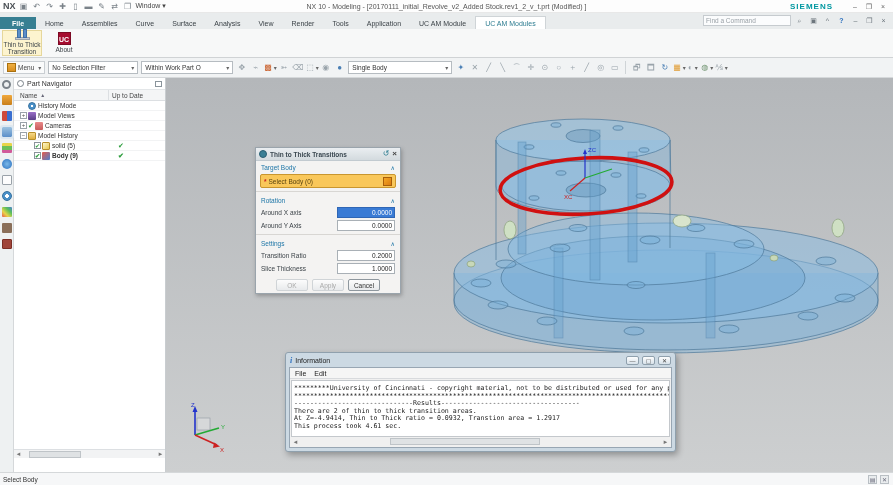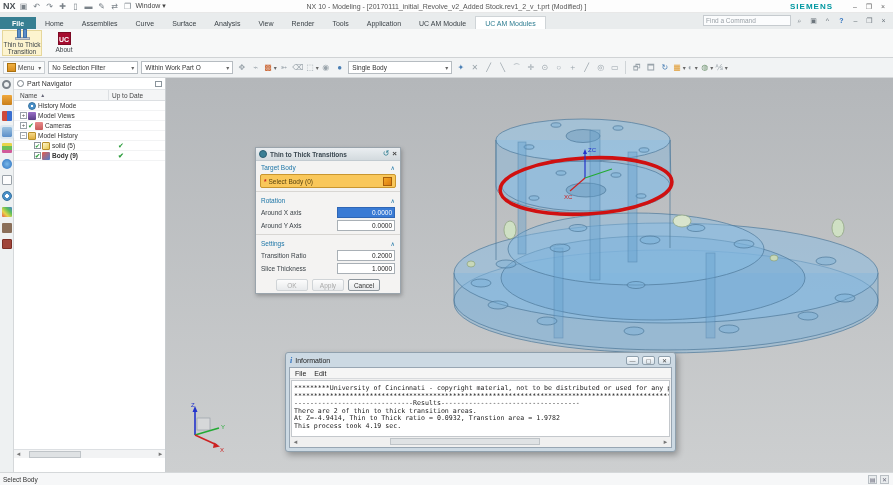--- a/index.html
+++ b/index.html
@@ -439,22 +439,22 @@
         <div class="iw-body">
           <div class="iw-menu">
             <span>File</span>
             <span>Edit</span>
           </div>
           <div class="iw-text">
             <div>*********University of Cincinnati - copyright material, not to be distributed or used for any purpose.**</div>
             <div>**********************************************************************************************************</div>
             <div>------------------------------Results-----------------------------------</div>
             <div>There are 2 of thin to thick transition areas.</div>
-            <div>At Z=-4.9414, Thin to Thick ratio = 0.0932, Transtion area = 1.9782</div>
-            <div>This process took 4.19 sec.</div>
+            <div>At Z=-4.9414, Thin to Thick ratio = 0.0932, Transtion area = 1.2917</div>
+            <div>This process took 4.61 sec.</div>
           </div>
           <div class="iw-hscroll">
             <span class="arr">◄</span>
             <div class="iw-thumb"></div>
             <span class="arr" style="margin-left:auto;">►</span>
           </div>
         </div>
       </div>
     </div>
   </div>

